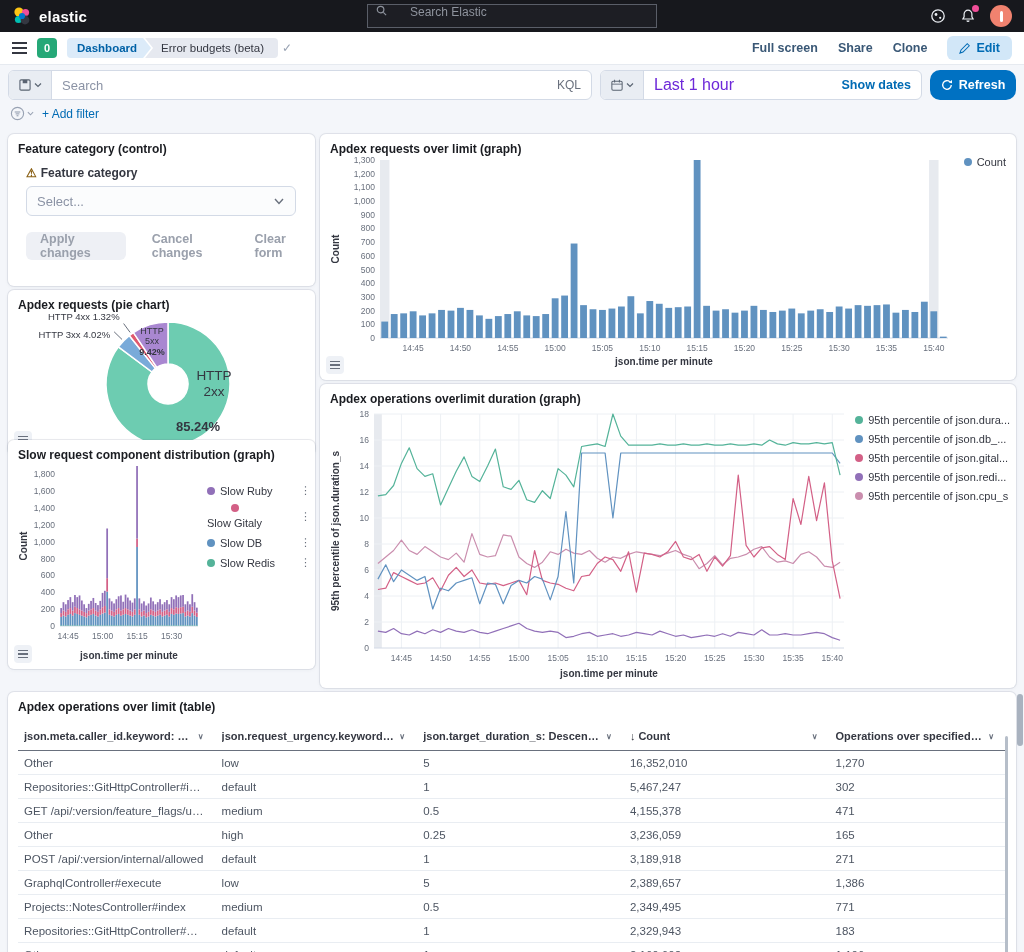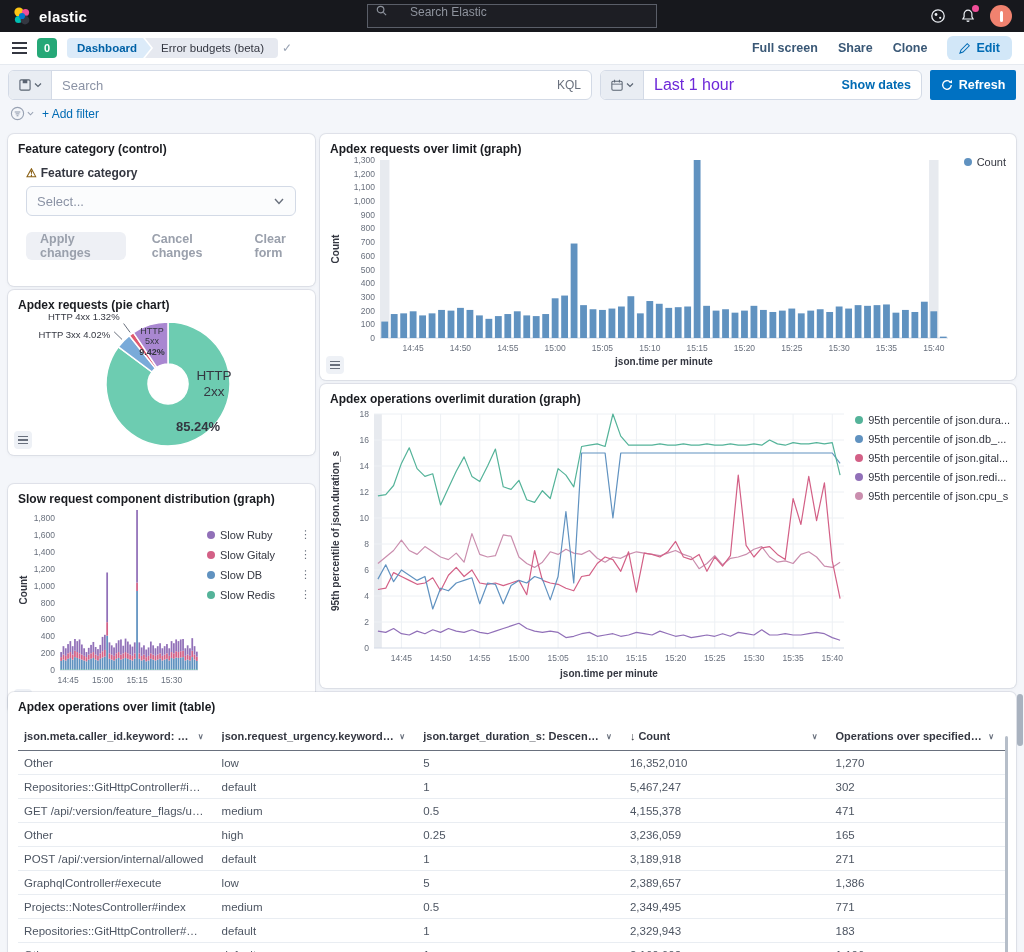--- a/index.html
+++ b/index.html
@@ -43,32 +43,32 @@
           height:30px;overflow:hidden;box-sizing:border-box;}
   .qgroup.search{flex:1;}
   .prepend{width:42px;align-self:stretch;background:#e9edf3;border-right:1px solid #d3dae6;
            display:flex;align-items:center;justify-content:center;gap:3px;cursor:pointer;}
   .qinput{border:none;outline:none;flex:1;font-size:13px;padding:0 10px;color:#343741;font-family:inherit;}
   .qinput::placeholder{color:#8b93a5;}
   .kql{font-size:12px;color:#69707d;padding-right:10px;cursor:pointer;}
   .qgroup.time{width:322px;}
   .time-text{font-size:16px;color:#6d28d9;padding:0 10px;flex:1;cursor:pointer;}
   .show-dates{font-size:12.5px;color:#006bb4;font-weight:600;padding-right:10px;cursor:pointer;white-space:nowrap;}
-  .refresh-btn{width:86px;height:30px;border:none;border-radius:2px;background:#0071c2;color:#fff;
+  .refresh-btn{width:86px;height:30px;border:none;border-radius:10px;background:#0071c2;color:#fff;
                font-size:12.5px;font-weight:600;display:flex;align-items:center;justify-content:center;gap:6px;
                cursor:pointer;font-family:inherit;}
   .filterrow{position:absolute;left:10px;top:106px;display:flex;align-items:center;gap:8px;}
   .addfilter{font-size:12px;color:#006bb4;font-weight:500;cursor:pointer;}
   
   .panel{position:absolute;background:#fff;border-radius:6px;padding:8px 10px;box-sizing:border-box;
          box-shadow:0 0 0 1px rgba(110,120,140,.14),0 1px 4px rgba(40,50,70,.05);}
   .panel-title{font-size:12px;font-weight:700;color:#1a1c21;}
   #p-control{left:8px;top:134px;width:307px;height:152px;}
   #p-pie{left:8px;top:290px;width:307px;height:165px;}
-  #p-slow{left:8px;top:484px;width:307px;height:229px;}
+  #p-slow{left:8px;top:440px;width:307px;height:229px;}
   #p-bar{left:320px;top:134px;width:696px;height:246px;}
   #p-lines{left:320px;top:384px;width:696px;height:304px;}
   #p-table{left:8px;top:692px;width:1008px;height:300px;}
   
   .ctl-label{display:flex;align-items:center;gap:4px;font-size:12px;font-weight:700;color:#343741;margin:10px 0 6px 8px;}
   .warn{color:#8a6116;font-size:12px;}
   .ctl-select{margin-left:8px;width:270px;height:30px;border:1px solid #d3dae6;border-radius:6px;background:#fbfcfd;
               display:flex;align-items:center;justify-content:space-between;padding:0 10px;box-sizing:border-box;cursor:pointer;}
   .ctl-select span{font-size:13px;color:#8b93a5;}
   .ctl-btns{display:flex;align-items:center;gap:26px;margin:16px 0 0 8px;}
@@ -647,21 +647,21 @@
     </svg>
   <div class="legend" id="slow-legend">
       <div class="legend-item">
         <span style="display: flex; align-items: center; gap: 5px;">
           <span class="ldot" style="background: rgb(145, 112, 184);"></span>
           <span>Slow Ruby</span>
         </span>
         <span class="lmenu">⋮</span>
       </div>
       <div class="legend-item">
-        <span style="display: flex; align-items: center; gap: 5px;">
+        <span style="display: flex; align-items: center; gap: 5px; flex-direction: column;">
           <span class="ldot" style="background: rgb(211, 96, 134);"></span>
           <span>Slow Gitaly</span>
         </span>
         <span class="lmenu">⋮</span>
       </div>
       <div class="legend-item">
         <span style="display: flex; align-items: center; gap: 5px;">
           <span class="ldot" style="background: rgb(96, 146, 192);"></span>
           <span>Slow DB</span>
         </span>

